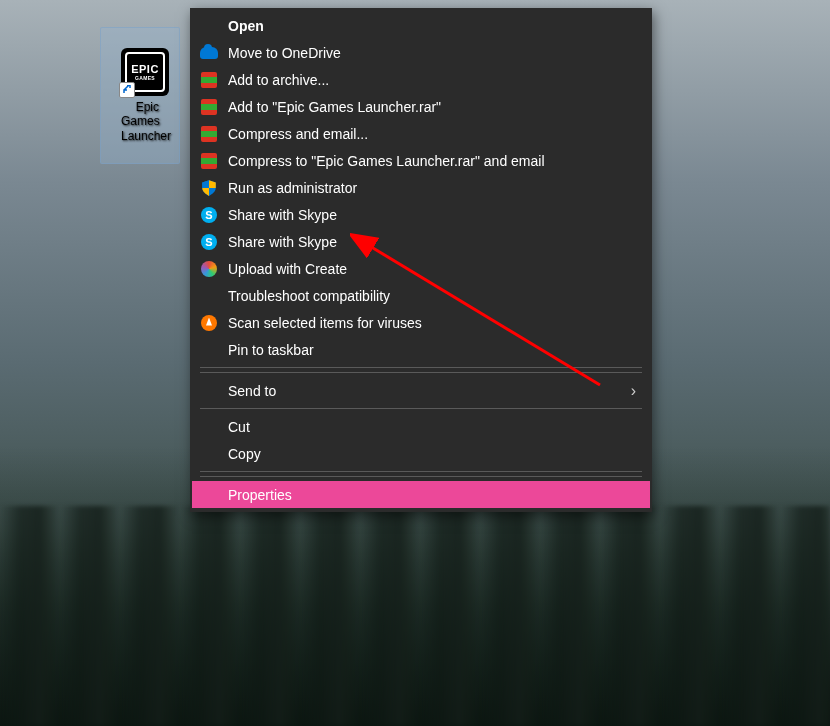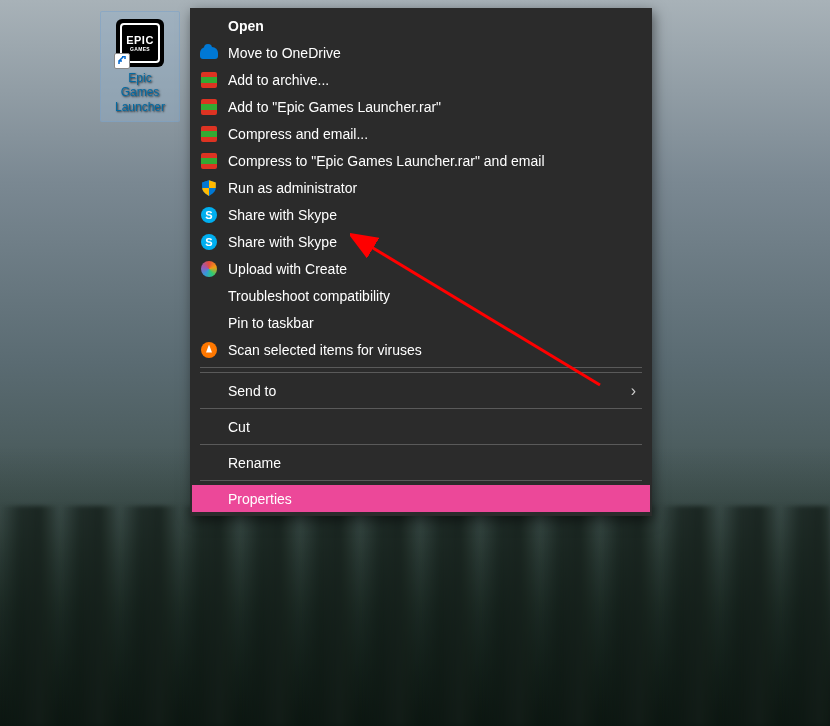--- a/index.html
+++ b/index.html
@@ -39,26 +39,26 @@
         transparent 0px,
         rgba(15, 25, 20, 0.6) 20px,
         rgba(20, 30, 25, 0.8) 40px,
         transparent 60px
       );
       filter: blur(2px);
     }
     
     .desktop-icon {
       position: absolute;
-      top: 11px;
+      top: 27px;
       left: 100px;
       width: 80px;
       text-align: center;
       cursor: pointer;
-      padding: 7px;
+      padding: 20px;
       background: rgba(150, 180, 210, 0.35);
       border: 1px solid rgba(120, 160, 200, 0.5);
       border-radius: 2px;
     }
     
     .desktop-icon .icon-image {
       width: 48px;
       height: 48px;
       margin: 0 auto 4px;
       background: #000;
@@ -108,24 +108,25 @@
       align-items: center;
       justify-content: center;
     }
     
     .shortcut-arrow svg {
       width: 10px;
       height: 10px;
     }
     
     .icon-label {
-      color: #0369a1;
+      color: #000000;
       font-size: 12px;
       text-shadow: 1px 1px 2px rgba(0,0,0,0.8);
       line-height: 1.2;
+      text-align: right;
     }
     
     .context-menu {
       position: absolute;
       top: 8px;
       left: 190px;
       width: 462px;
       background: #2b2b2b;
       box-shadow: 2px 4px 12px rgba(0,0,0,0.5);
       padding: 4px 2px;
@@ -325,42 +326,42 @@
     <div class="menu-item">
       <span class="item-icon">
         <span class="icon-sharex"></span>
       </span>
       <span>Upload with Create</span>
     </div>
     <div class="menu-item">
       <span>Troubleshoot compatibility</span>
     </div>
     <div class="menu-item">
+      <span class="item-icon">
+        <span class="icon-avast"></span>
+      </span>
+      <span>Scan selected items for viruses</span>
+    </div>
+    <div class="menu-item">
       <span>Pin to taskbar</span>
-    </div>
-    <div class="menu-item">
-      <span class="item-icon">
-        <span class="icon-avast"></span>
-      </span>
-      <span>Scan selected items for viruses</span>
     </div>
     <div class="menu-separator"></div>
     <div class="menu-separator"></div>
     <div class="menu-item">
       <span>Send to</span>
       <span class="submenu-arrow">›</span>
     </div>
     <div class="menu-separator"></div>
     <div class="menu-item">
       <span>Cut</span>
     </div>
-    <div class="menu-separator"></div>
-    <div class="menu-item">
-      <span>Rename</span>
-    </div>
+    <div class="menu-item">
+      <span>Copy</span>
+    </div>
+    <div class="menu-separator"></div>
     <div class="menu-separator"></div>
     <div class="menu-item highlighted">
       <span>Properties</span>
     </div>
   </div>
 
 <svg class="annotation-arrow" width="260" height="180">
   <defs>
     <marker id="arrowhead" markerWidth="10" markerHeight="8" refX="2" refY="4" orient="auto">
       <polygon points="0 0, 10 4, 0 8" fill="#ff0000"></polygon>

